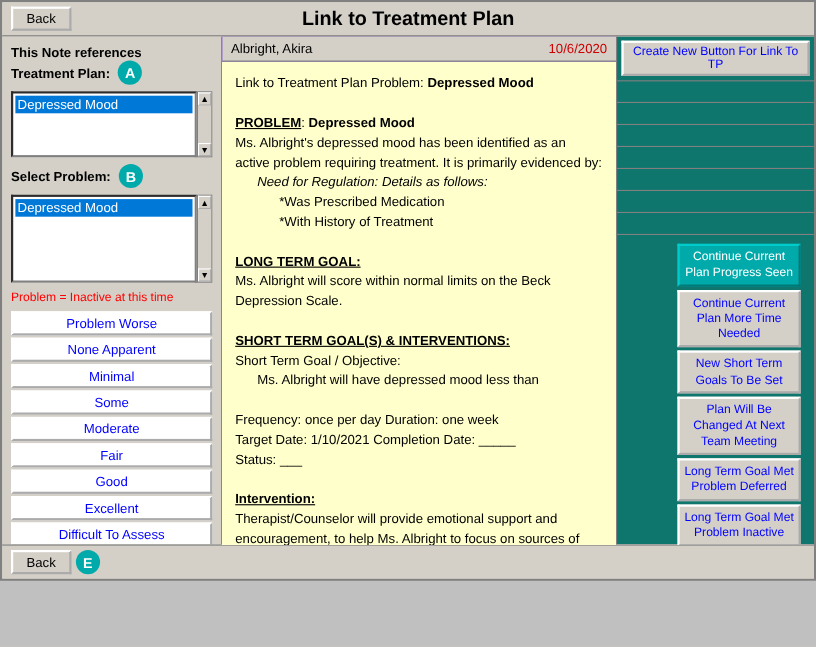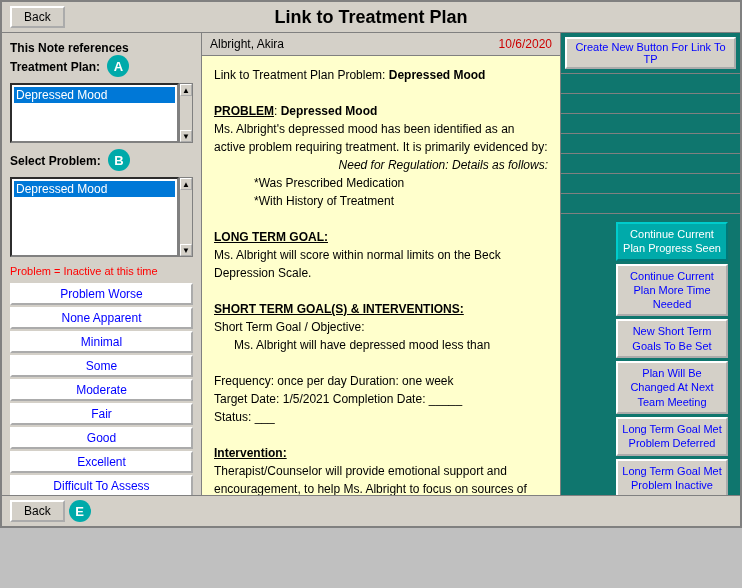--- a/index.html
+++ b/index.html
@@ -153,21 +153,20 @@
       line-height: 1.5;
       color: #000;
     }
     .doc-area .section-head {
       font-weight: bold;
       text-decoration: underline;
       margin-bottom: 4px;
     }
     .doc-area .italic {
       font-style: italic;
-      text-align: right;
     }
     .doc-area .indent {
       margin-left: 20px;
     }
     .doc-area .double-indent {
       margin-left: 40px;
     }
 
     
     .right-panel {
@@ -361,21 +360,21 @@
         <p class="double-indent">*With History of Treatment</p>
         <br>
         <p><span class="section-head">LONG TERM GOAL:</span></p>
         <p>Ms. Albright will score within normal limits on the Beck Depression Scale.</p>
         <br>
         <p><span class="section-head">SHORT TERM GOAL(S) &amp; INTERVENTIONS:</span></p>
         <p>Short Term Goal / Objective:</p>
         <p class="indent">Ms. Albright will have depressed mood less than</p>
         <br>
         <p>Frequency: once per day  Duration: one week</p>
-        <p>Target Date: 1/5/2021  Completion Date: _____</p>
+        <p>Target Date: 1/10/2021  Completion Date: _____</p>
         <p>Status: ___</p>
         <br>
         <p><span class="section-head">Intervention:</span></p>
         <p>Therapist/Counselor will provide emotional support and encouragement, to help Ms. Albright to focus on sources of pleasure and meaning. Progress will be monitored and documented.</p>
       </div>
     </div>
 
     <div class="right-panel">
       <div class="right-top">
         <button class="create-new-btn">Create New Button For Link To TP</button>

